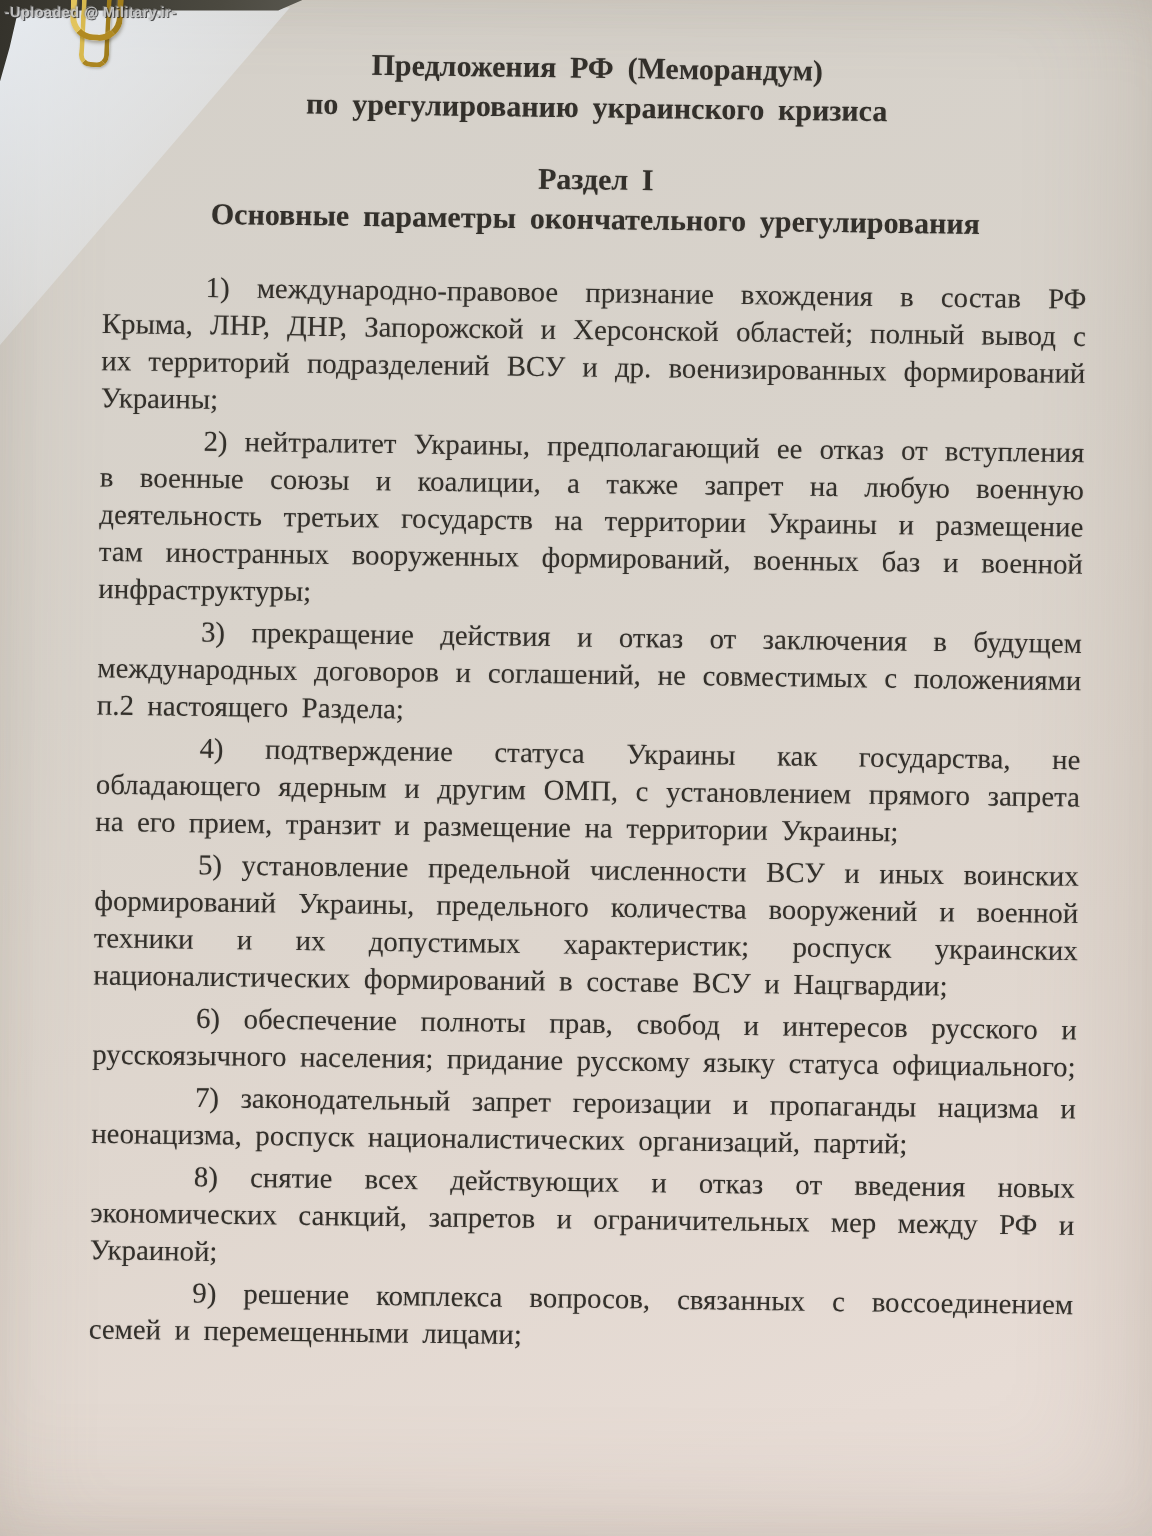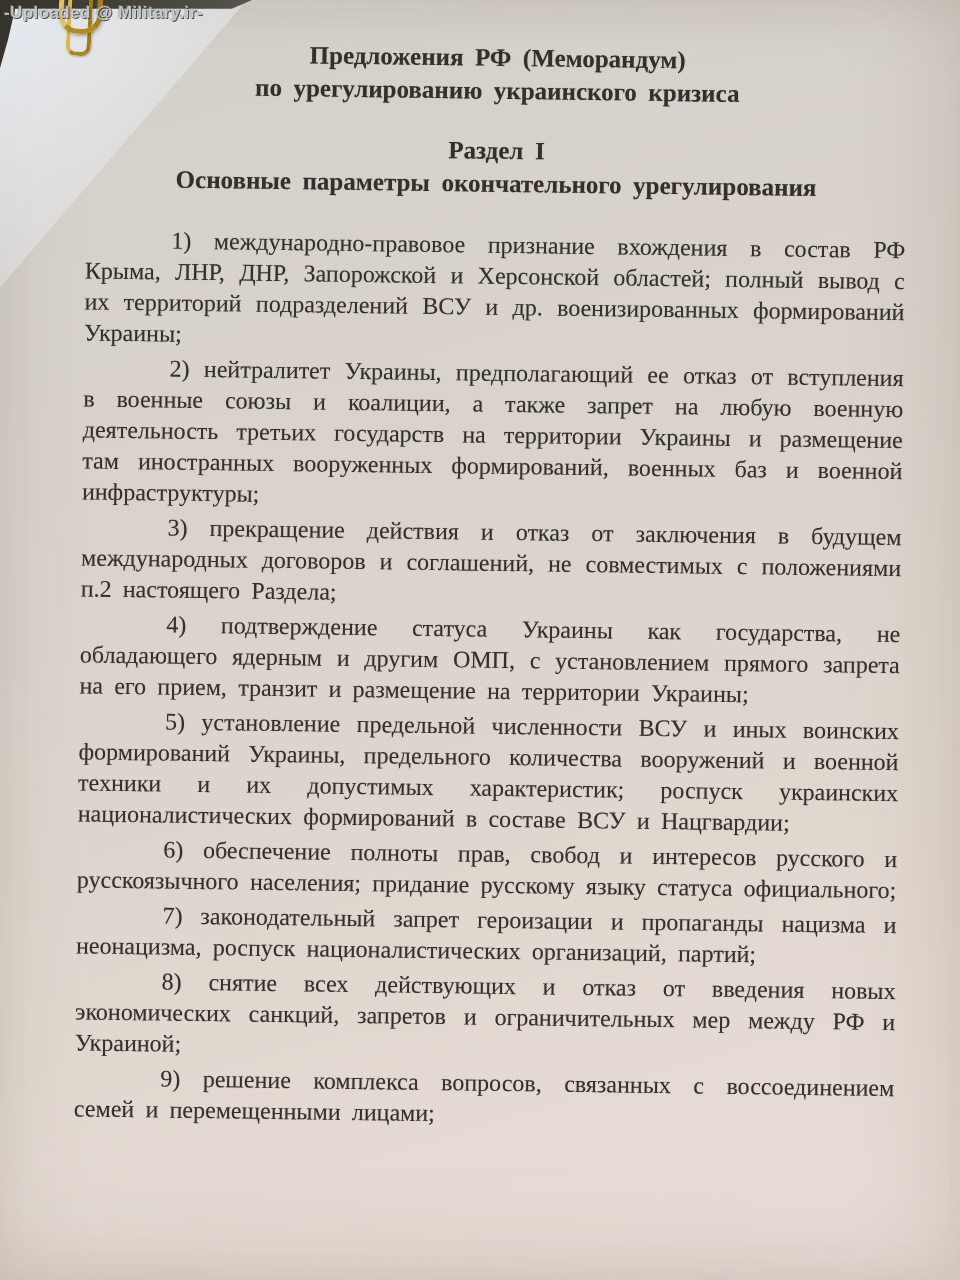--- a/index.html
+++ b/index.html
@@ -64,21 +64,21 @@
     border-radius:10px;
     box-shadow:1px 1px 2px rgba(60,50,20,0.3);
   }
   
   .watermark{
     position:absolute;
     left:4px;top:3px;
     z-index:20;
     font-family:"Liberation Sans","DejaVu Sans",sans-serif;
     font-weight:bold;
-    font-size:17px;
+    font-size:12px;
     letter-spacing:0.4px;
     color:#c7c7c7;
     opacity:0.92;
     text-shadow:1px 1px 0 rgba(45,45,45,0.85),
                -1px -1px 0 rgba(160,160,160,0.45),
                 0 0 2px rgba(70,70,70,0.6);
     white-space:nowrap;
   }
   
   .doc{

